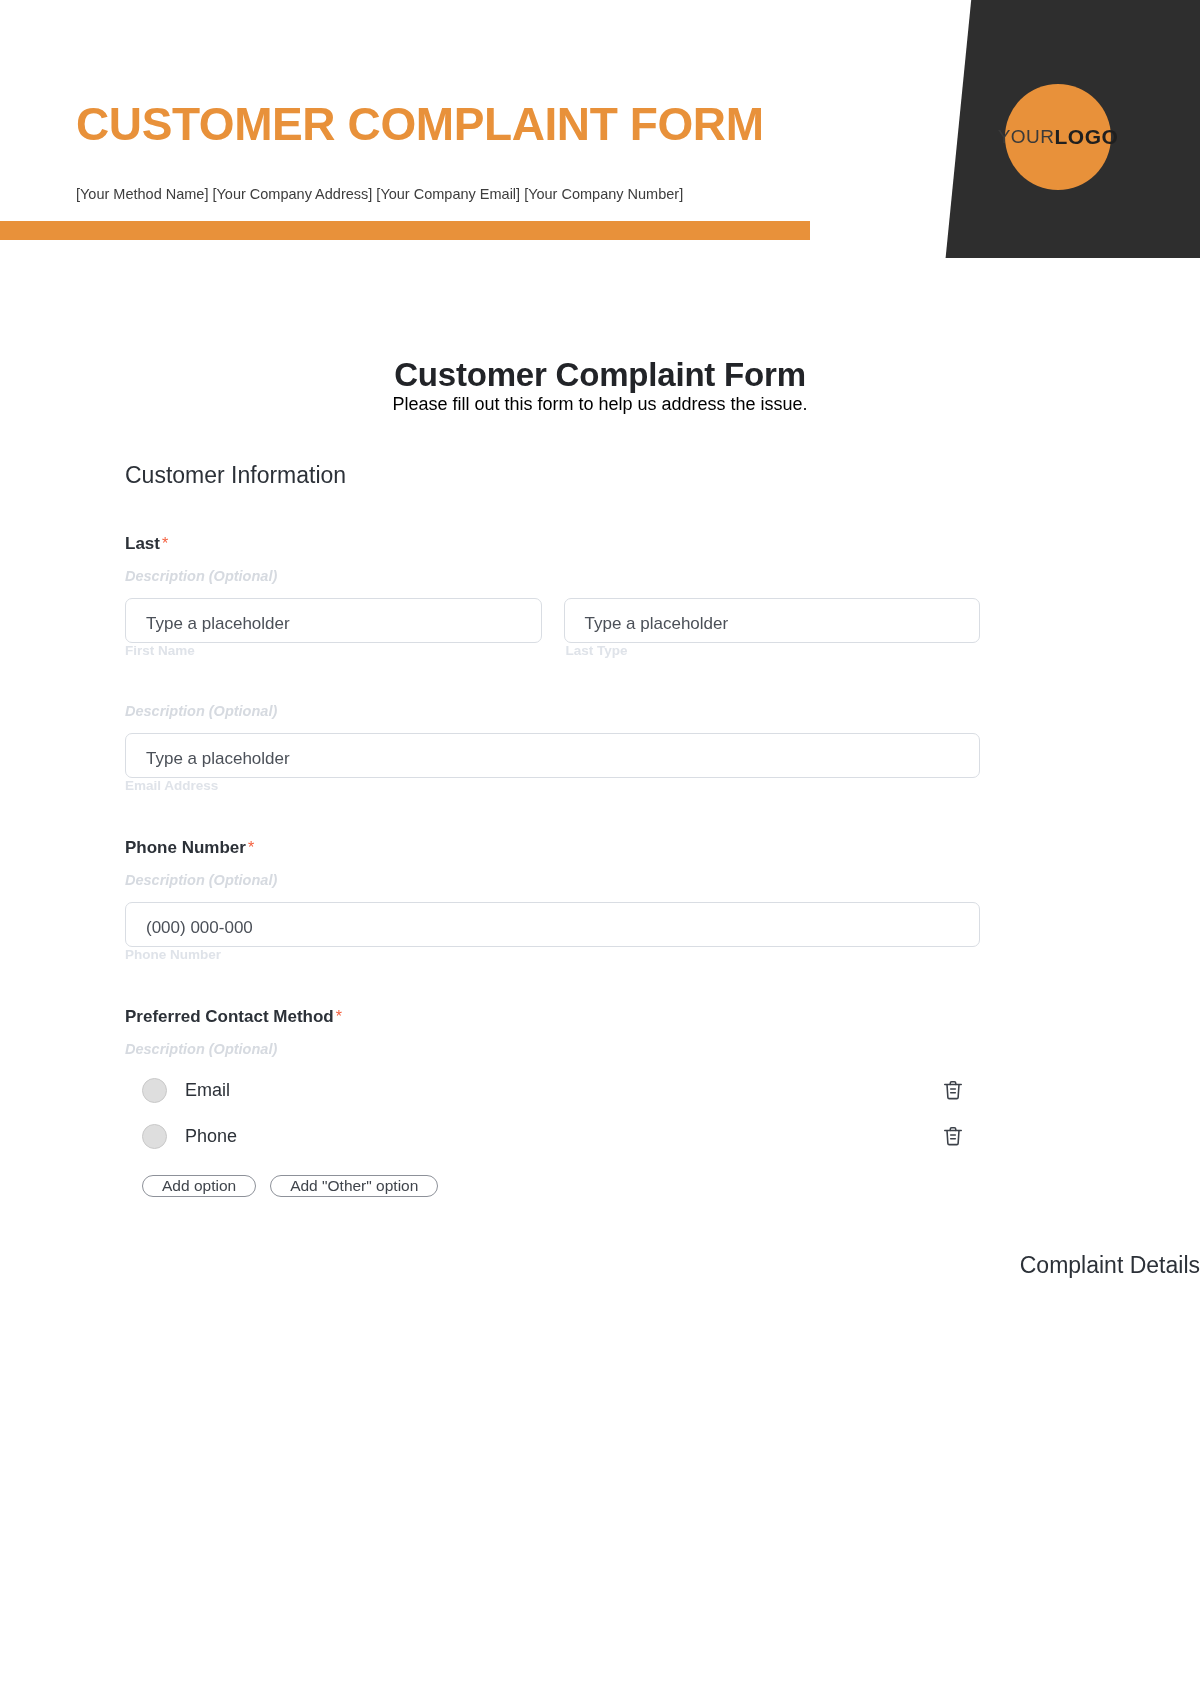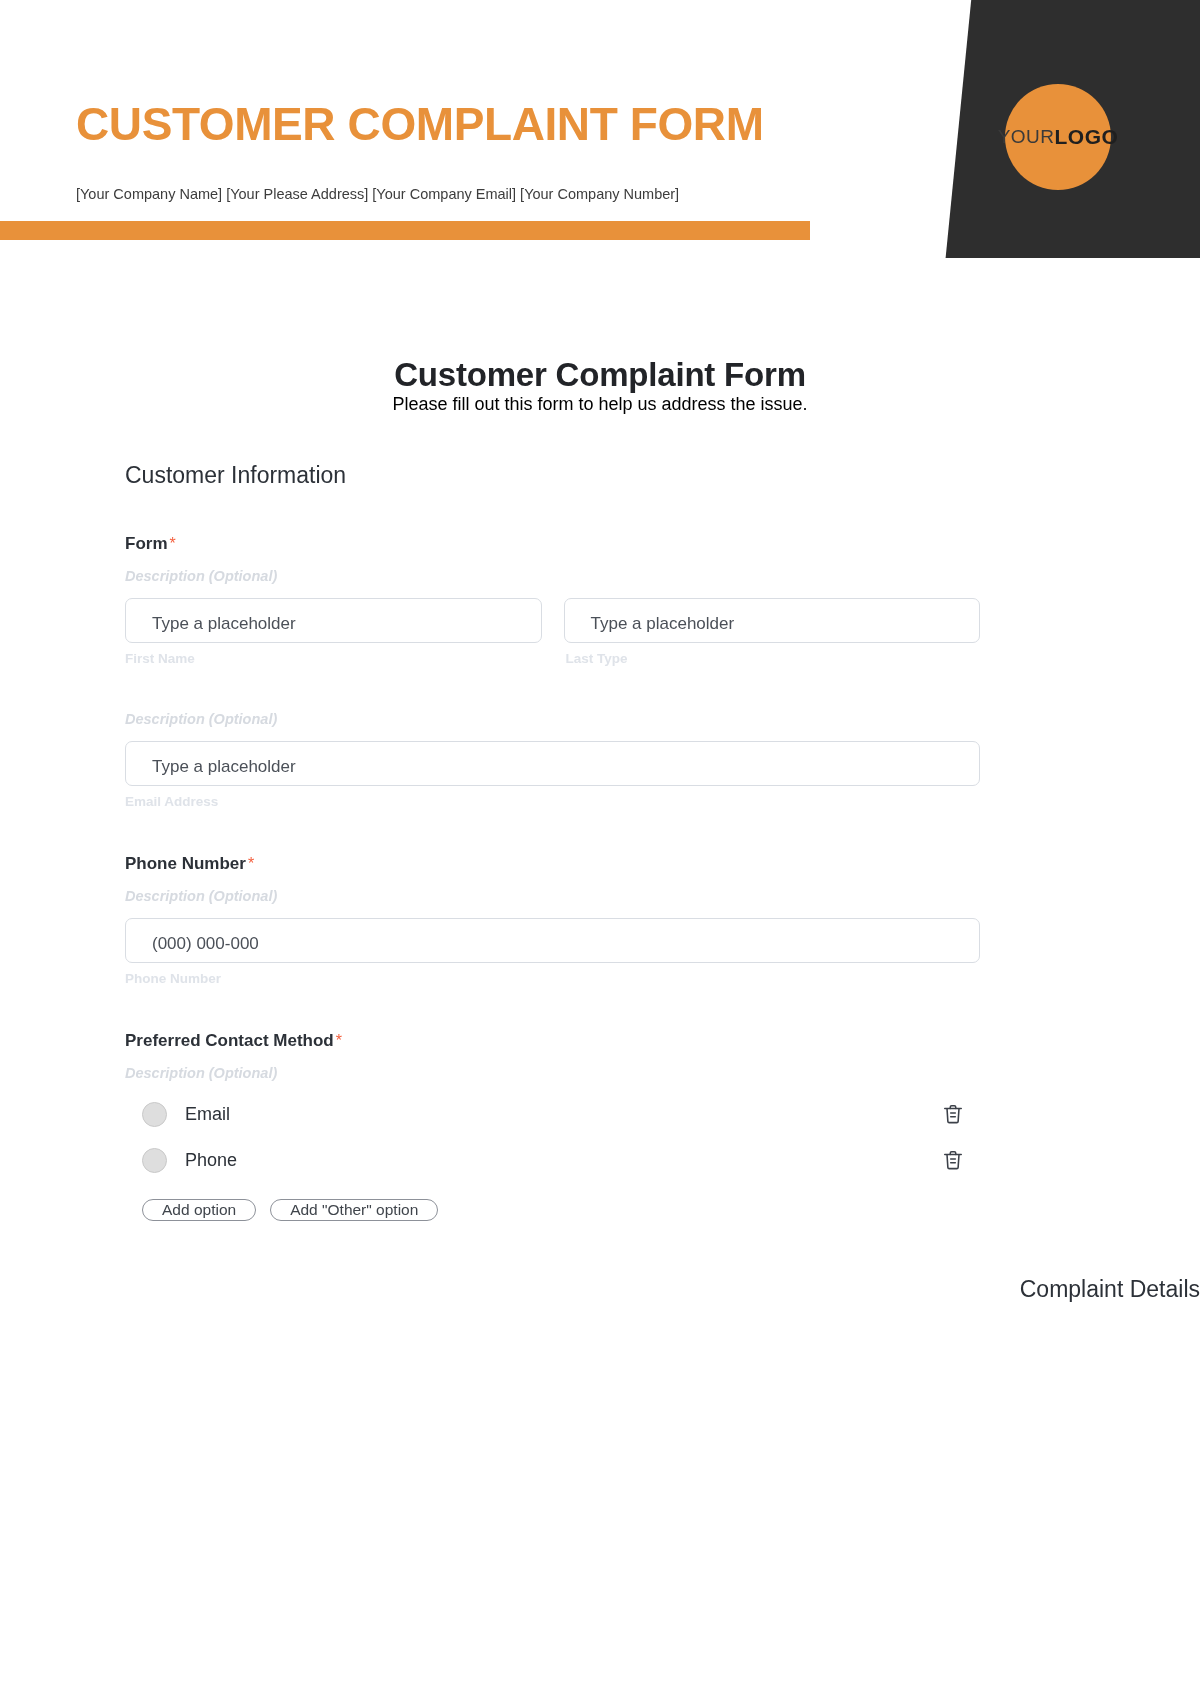--- a/index.html
+++ b/index.html
@@ -151,31 +151,30 @@
   }
 
   .input-box {
     flex: 1;
     height: 45px;
     border: 1px solid #d9dde3;
     border-radius: 7px;
     background: #ffffff;
     display: flex;
     align-items: center;
-    padding: 0 26px;
+    padding: 0 20px;
     font-size: 17px;
     color: #4b5058;
     overflow: hidden;
   }
   .input-box .ph { position: relative; top: 3px; }
 
   .sublabels-row {
     display: flex;
     gap: 26px;
-    margin-top: 8px;
   }
   .sublabel {
     flex: 1;
     font-size: 13.5px;
     font-weight: 700;
     color: #dfe3e9;
   }
 
   
   .option-row {
@@ -241,36 +240,36 @@
 
 <div class="banner">
   <div class="banner-dark"></div>
 
   <div class="logo-circle">
     <span class="logo-your">YOUR</span>
     <span class="logo-logo">LOGO</span>
   </div>
 
   <div class="banner-title">CUSTOMER COMPLAINT FORM</div>
-  <div class="banner-sub">[Your Company Name] [Your Please Address] [Your Company Email] [Your Company Number]</div>
+  <div class="banner-sub">[Your Method Name] [Your Company Address] [Your Company Email] [Your Company Number]</div>
   <div class="banner-rule"></div>
 </div>
 
 <div class="form-wrap">
 
   <div class="form-head">
     <h1>Customer Complaint Form</h1>
     <p>Please fill out this form to help us address the issue.</p>
   </div>
 
   <div class="section-heading">Customer Information</div>
 
   <div class="field">
     <div class="field-label">
-      <span>Form</span><span class="req-star">*</span>
+      <span>Last</span><span class="req-star">*</span>
     </div>
     <div class="field-desc">Description (Optional)</div>
     <div class="inputs-row">
       <div class="input-box">
         <span class="ph">Type a placeholder</span>
       </div>
       <div class="input-box">
         <span class="ph">Type a placeholder</span>
       </div>
     </div>

